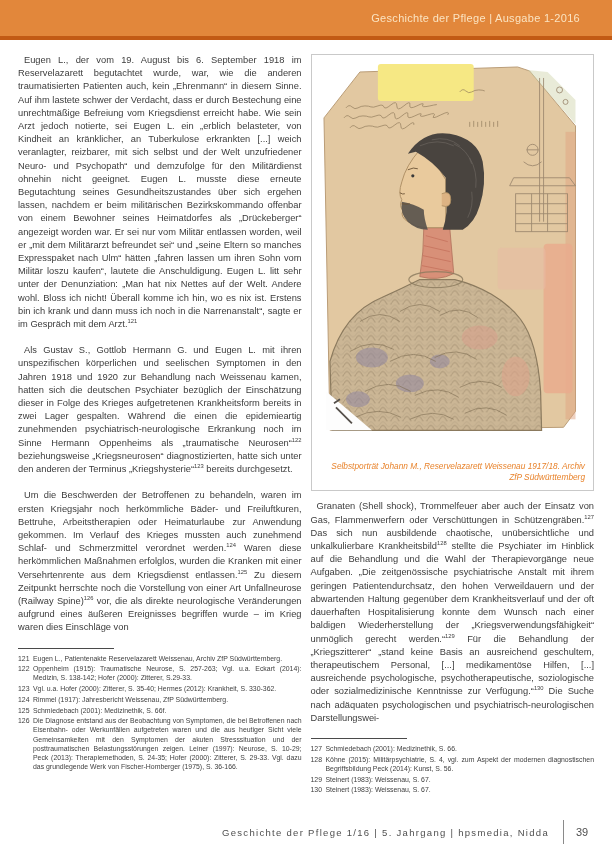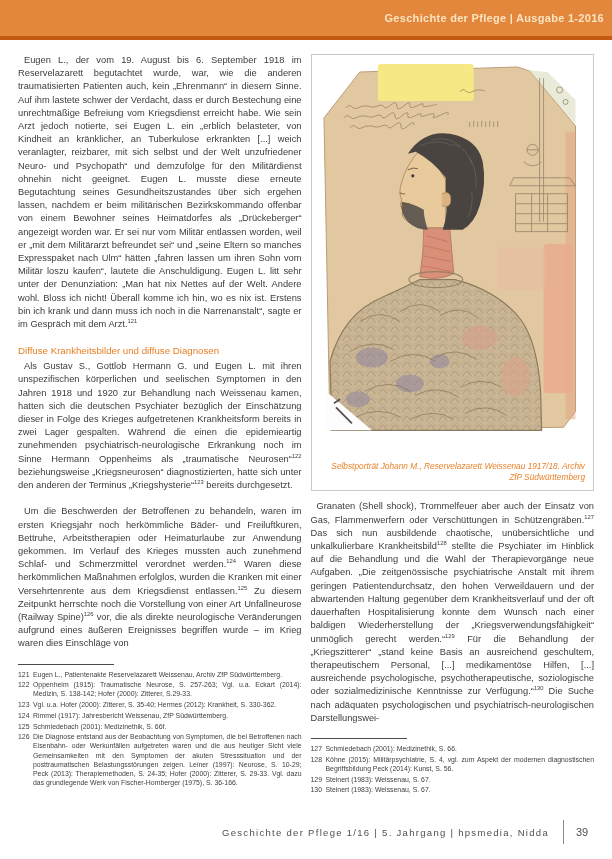--- a/index.html
+++ b/index.html
@@ -7,21 +7,21 @@
     position:relative;width:612px;height:859px;margin:0 auto;background:#ffffff;
     font-family:"Liberation Sans", sans-serif;color:#3c3c3c;overflow:hidden;
   }
   
   .header-bar{
     position:absolute;top:0;left:0;right:0;height:36px;
     background:#e2873b;border-bottom:4px solid #c25a14;
     display:flex;align-items:center;justify-content:flex-end;
   }
   .header-title{
-    color:#fbe4c2;font-size:11px;letter-spacing:0.3px;padding-right:8px;font-weight:bold;
+    color:#fbe4c2;font-size:11px;letter-spacing:0.3px;padding-right:32px;
   }
   
   .columns{
     position:absolute;top:54px;left:18px;right:18px;
     display:flex;gap:9px;
   }
   .col{width:50%;}
   .body-text{
     font-size:9.3px;line-height:13.2px;text-align:justify;color:#3c3c3c;
     margin:0 0 13px 0;text-indent:6px;
@@ -61,21 +61,20 @@
 <div class="page">
 
   <div class="header-bar">
     <span class="header-title">Geschichte der Pflege | Ausgabe 1-2016</span>
   </div>
 
   <div class="columns">
 
     <div class="col">
       <p class="body-text"><span>Eugen L., der vom 19. August bis 6. September 1918 im Reservelazarett begutachtet wurde, war, wie die anderen traumatisierten Patienten auch, kein „Ehrenmann“ in diesem Sinne. Auf ihm lastete schwer der Verdacht, dass er durch Bestechung eine unrechtmäßige Befreiung vom Kriegsdienst erreicht habe. Wie sein Arzt jedoch notierte, sei Eugen L. ein „erblich belasteter, von Kindheit an kränklicher, an Tuberkulose erkrankten [...] weich veranlagter, reizbarer, mit sich selbst und der Welt unzufriedener Neuro- und Psychopath“ und demzufolge für den Militärdienst ohnehin nicht geeignet. Eugen L. musste diese erneute Begutachtung seines Gesundheitszustandes über sich ergehen lassen, nachdem er beim militärischen Bezirkskommando offenbar von einem Bewohner seines Heimatdorfes als „Drückeberger“ angezeigt worden war. Er sei nur vom Militär entlassen worden, weil er „mit dem Militärarzt befreundet sei“ und „seine Eltern so manches Expresspaket nach Ulm“ hätten „fahren lassen um ihren Sohn vom Militär loszu kaufen“, lautete die Anschuldigung. Eugen L. litt sehr unter der Denunziation: „Man hat nix Nettes auf der Welt. Andere wohl. Bloss ich nicht! Überall komme ich hin, wo es nix ist. Erstens bin ich krank und dann muss ich noch in die Narrenanstalt“, sagte er im Gespräch mit dem Arzt.</span><sup>121</sup></p>
-      <h2 class="section-heading">Diffuse Krankheitsbilder und diffuse Diagnosen</h2>
       <p class="body-text"><span>Als Gustav S., Gottlob Hermann G. und Eugen L. mit ihren unspezifischen körperlichen und seelischen Symptomen in den Jahren 1918 und 1920 zur Behandlung nach Weissenau kamen, hatten sich die deutschen Psychiater bezüglich der Einschätzung dieser in Folge des Krieges aufgetretenen Krankheitsform bereits in zwei Lager gespalten. Während die einen die epidemieartig zunehmenden psychiatrisch-neurologische Erkrankung noch im Sinne Hermann Oppenheims als „traumatische Neurosen“</span><sup>122</sup><span> beziehungsweise „Kriegsneurosen“ diagnostizierten, hatte sich unter den anderen der Terminus „Kriegshysterie“</span><sup>123</sup><span> bereits durchgesetzt.</span></p>
       <p class="body-text"><span>Um die Beschwerden der Betroffenen zu behandeln, waren im ersten Kriegsjahr noch herkömmliche Bäder- und Freiluftkuren, Bettruhe, Arbeitstherapien oder Heimaturlaube zur Anwendung gekommen. Im Verlauf des Krieges mussten auch zunehmend Schlaf- und Schmerzmittel verordnet werden.</span><sup>124</sup><span> Waren diese herkömmlichen Maßnahmen erfolglos, wurden die Kranken mit einer Versehrtenrente aus dem Kriegsdienst entlassen.</span><sup>125</sup><span> Zu diesem Zeitpunkt herrschte noch die Vorstellung von einer Art Unfallneurose (Railway Spine)</span><sup>126</sup><span> vor, die als direkte neurologische Veränderungen aufgrund eines äußeren Ereignisses begriffen wurde – im Krieg waren dies Einschläge von</span></p>
 
       <hr class="fn-rule">
       <div class="fn">
         <span class="fn-num">121</span><span>Eugen L., Patientenakte Reservelazarett Weissenau, Archiv ZfP Südwürttemberg.</span>
       </div>
       <div class="fn">
         <span class="fn-num">122</span><span>Oppenheim (1915): Traumatische Neurose, S. 257-263; Vgl. u.a. Eckart (2014): Medizin, S. 138-142; Hofer (2000): Zitterer, S.29-33.</span>
       </div>

